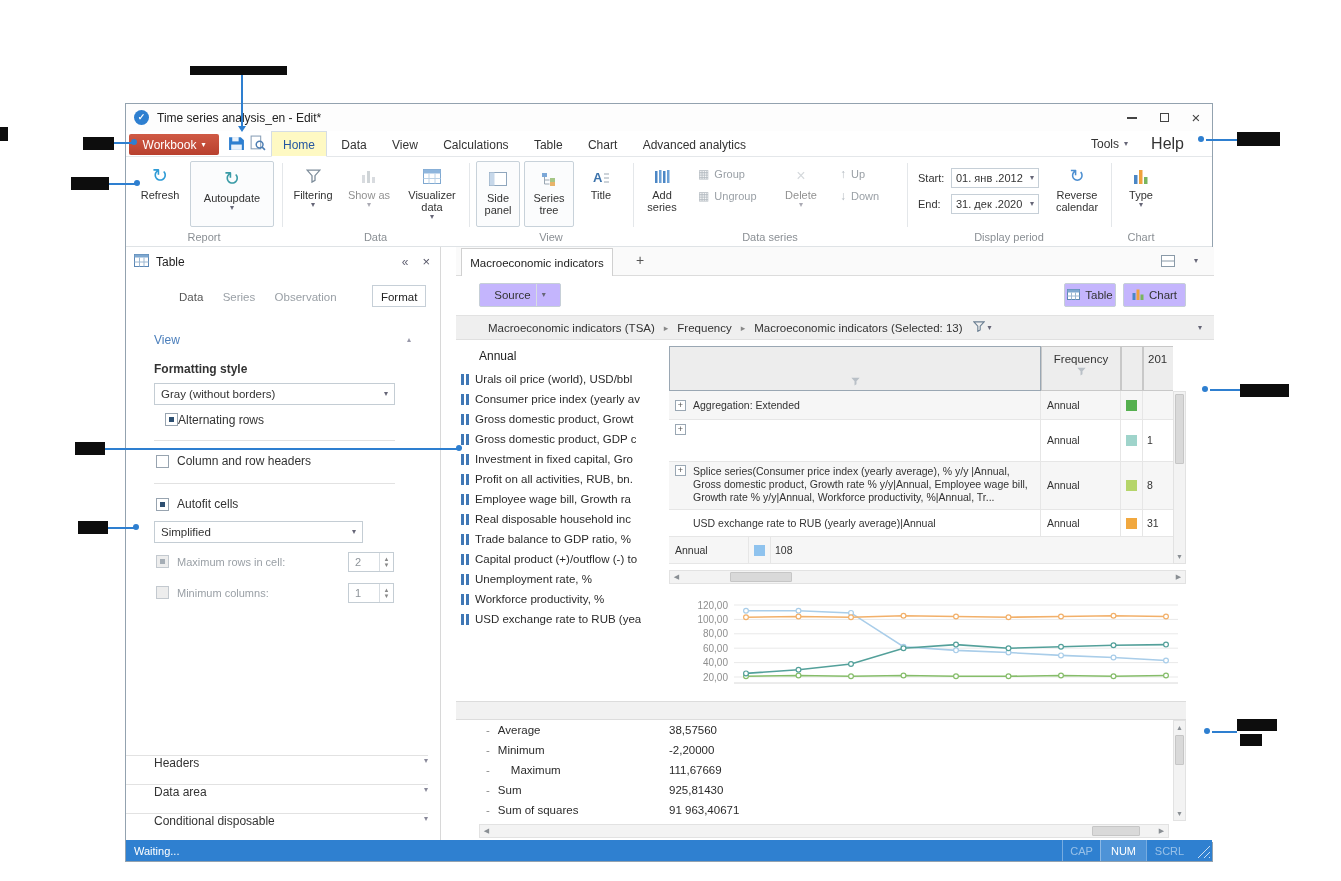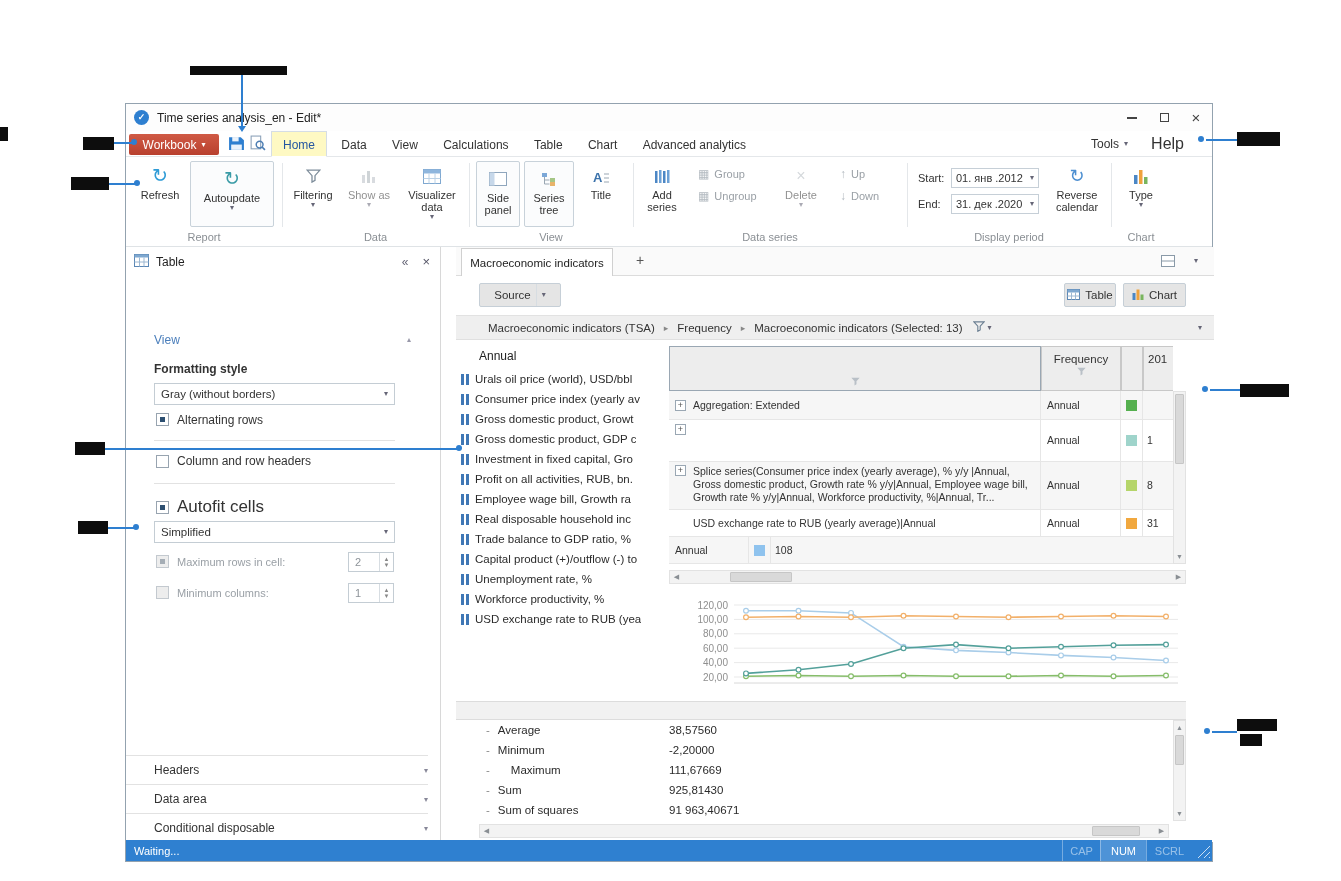--- a/index.html
+++ b/index.html
@@ -47,28 +47,28 @@
 .sb-tab.dim{color:#9aa0a6}
 .cb{width:13px;height:13px;border:1px solid #98a4b0;background:#fff;position:relative;display:inline-block}
 .cb.checked::after{content:"";position:absolute;left:3px;top:3px;right:3px;bottom:3px;background:#2d4f71}
 .cb.disabled{border-color:#c3c9cf;background:#ededed}
 .cb.disabled.checked::after{background:#a5adb5}
 .dd{position:absolute;height:22px;border:1px solid #c4cdd4;background:#fff;display:flex;align-items:center;justify-content:space-between;font-size:11.5px;padding:0 6px}
 .hr{position:absolute;height:1px;background:#e2e2e2}
 .spin{position:absolute;width:46px;height:20px;border:1px solid #c4cdd4;background:#fff;display:flex}
 .spin .val{flex:1;font-size:11px;color:#8d9399;padding:3px 0 0 6px}
 .spin .btns{width:14px;border-left:1px solid #d7dde2;display:flex;flex-direction:column;align-items:center;justify-content:center;font-size:6px;color:#888;line-height:6px}
-.sbsec{position:absolute;left:0;right:12px;height:29px;border-top:1px solid #e2e2e2;display:flex;align-items:center}
+.sbsec{position:absolute;left:0;right:12px;height:29px;border-top:1px solid #e2e2e2;display:flex;}
 .sbsec .lb{margin-left:28px;font-size:12px;color:#333}
 .sbsec .cr{margin-left:auto;font-size:8px;color:#889}
 
 #main{position:absolute;left:330px;top:143px;width:758px;height:595px;background:#fff}
 #doc-tabbar{position:absolute;left:0;top:0;right:0;height:29px;border-bottom:1px solid #dcdcdc;background:#fafafa}
 #doc-tab{position:absolute;left:5px;top:1px;width:152px;height:28px;background:#fff;border:1px solid #d0d0d0;border-bottom:none;display:flex;align-items:center;justify-content:center;font-size:11.5px;color:#222}
-.toolbtn{position:absolute;height:24px;border:1px solid #c6cfd7;background:#e5e5e5;display:flex;align-items:center;justify-content:center;gap:5px;font-size:11.5px;border-radius:2px}
+.toolbtn{position:absolute;height:24px;border:1px solid #c6cfd7;background:#c4b5fd;display:flex;align-items:center;justify-content:center;gap:5px;font-size:11.5px;border-radius:2px}
 #breadcrumb{position:absolute;left:0;top:68px;right:0;height:25px;background:#efefef;border-top:1px solid #e2e2e2;border-bottom:1px solid #e0e0e0;display:flex;align-items:center;font-size:11.5px;color:#333}
 .bc-sep{margin:0 9px;font-size:9px;color:#888}
 
 .sitem{position:absolute;left:0;width:213px;height:20px;display:flex;align-items:center;overflow:hidden}
 .sbars{display:inline-flex;gap:2px;margin:0 6px 0 5px}
 .sbars i{width:3px;height:11px;background:#3f77b5;display:inline-block}
 .sitem .tx{font-size:11.5px;color:#2b2b2b;white-space:nowrap;overflow:hidden}
 
 #dtable{position:absolute;left:213px;top:99px;width:517px;background:#fff}
 .th{position:absolute;top:0;height:45px;background:#ededed;border:1px solid #c8c8c8}
@@ -308,47 +308,53 @@
               <rect x="0.5" y="0.5" width="14" height="3" fill="#7fa8d0"></rect>
               <line x1="5.5" y1="3.5" x2="5.5" y2="12.5" stroke="#9db8d2"></line>
               <line x1="10" y1="3.5" x2="10" y2="12.5" stroke="#9db8d2"></line>
               <line x1="0.5" y1="8" x2="14.5" y2="8" stroke="#9db8d2"></line>
             </svg>
         </span>
         <span style="margin-left:7px;font-size:12px;color:#222">Table</span>
         <span style="margin-left:auto;color:#667;font-size:12px">«</span>
         <span style="margin:0 10px 0 14px;color:#556;font-size:13px">×</span>
       </div>
+      <div class="abs" style="left:45px;top:38px">
+        <span class="sb-tab">Data</span>
+        <span class="sb-tab dim">Series</span>
+        <span class="sb-tab dim">Observation</span>
+        <span class="sb-tab sel" style="margin-left:24px">Format</span>
+      </div>
 
       <span class="abs" style="left:28px;top:86px;color:#4a7ebb;font-size:12px">View</span>
       <span class="abs" style="left:281px;top:88px;font-size:8px;color:#99a">▴</span>
 
       <span class="abs" style="left:28px;top:115px;font-weight:bold;font-size:12px">Formatting style</span>
       <div class="dd" style="left:28px;top:136px;width:241px">
         <span>Gray (without borders)</span>
         <span class="caret">▾</span>
       </div>
 
-      <div class="abs" style="left:30px;top:166px;display:flex;align-items:flex-start;gap:8px">
+      <div class="abs" style="left:39px;top:166px;display:flex;align-items:flex-start;">
         <span class="cb checked"></span>
         <span style="font-size:12px">Alternating rows</span>
       </div>
       <div class="hr" style="left:28px;top:193px;width:241px"></div>
 
       <div class="abs" style="left:30px;top:207px;display:flex;align-items:center;gap:8px">
         <span class="cb"></span>
         <span style="font-size:12px">Column and row headers</span>
       </div>
       <div class="hr" style="left:28px;top:236px;width:241px"></div>
 
       <div class="abs" style="left:30px;top:250px;display:flex;align-items:center;gap:8px">
         <span class="cb checked"></span>
-        <span style="font-size:17px">Autofit cells</span>
-      </div>
-      <div class="dd" style="left:28px;top:274px;width:241px">
+        <span style="font-size:12px">Autofit cells</span>
+      </div>
+      <div class="dd" style="left:28px;top:274px;width:209px">
         <span>Simplified</span>
         <span class="caret">▾</span>
       </div>
 
       <div class="abs" style="left:30px;top:308px;display:flex;align-items:center;gap:8px">
         <span class="cb disabled checked"></span>
         <span style="font-size:11px;color:#9aa0a6">Maximum rows in cell:</span>
       </div>
       <div class="spin" style="left:222px;top:305px">
         <span class="val">2</span>

